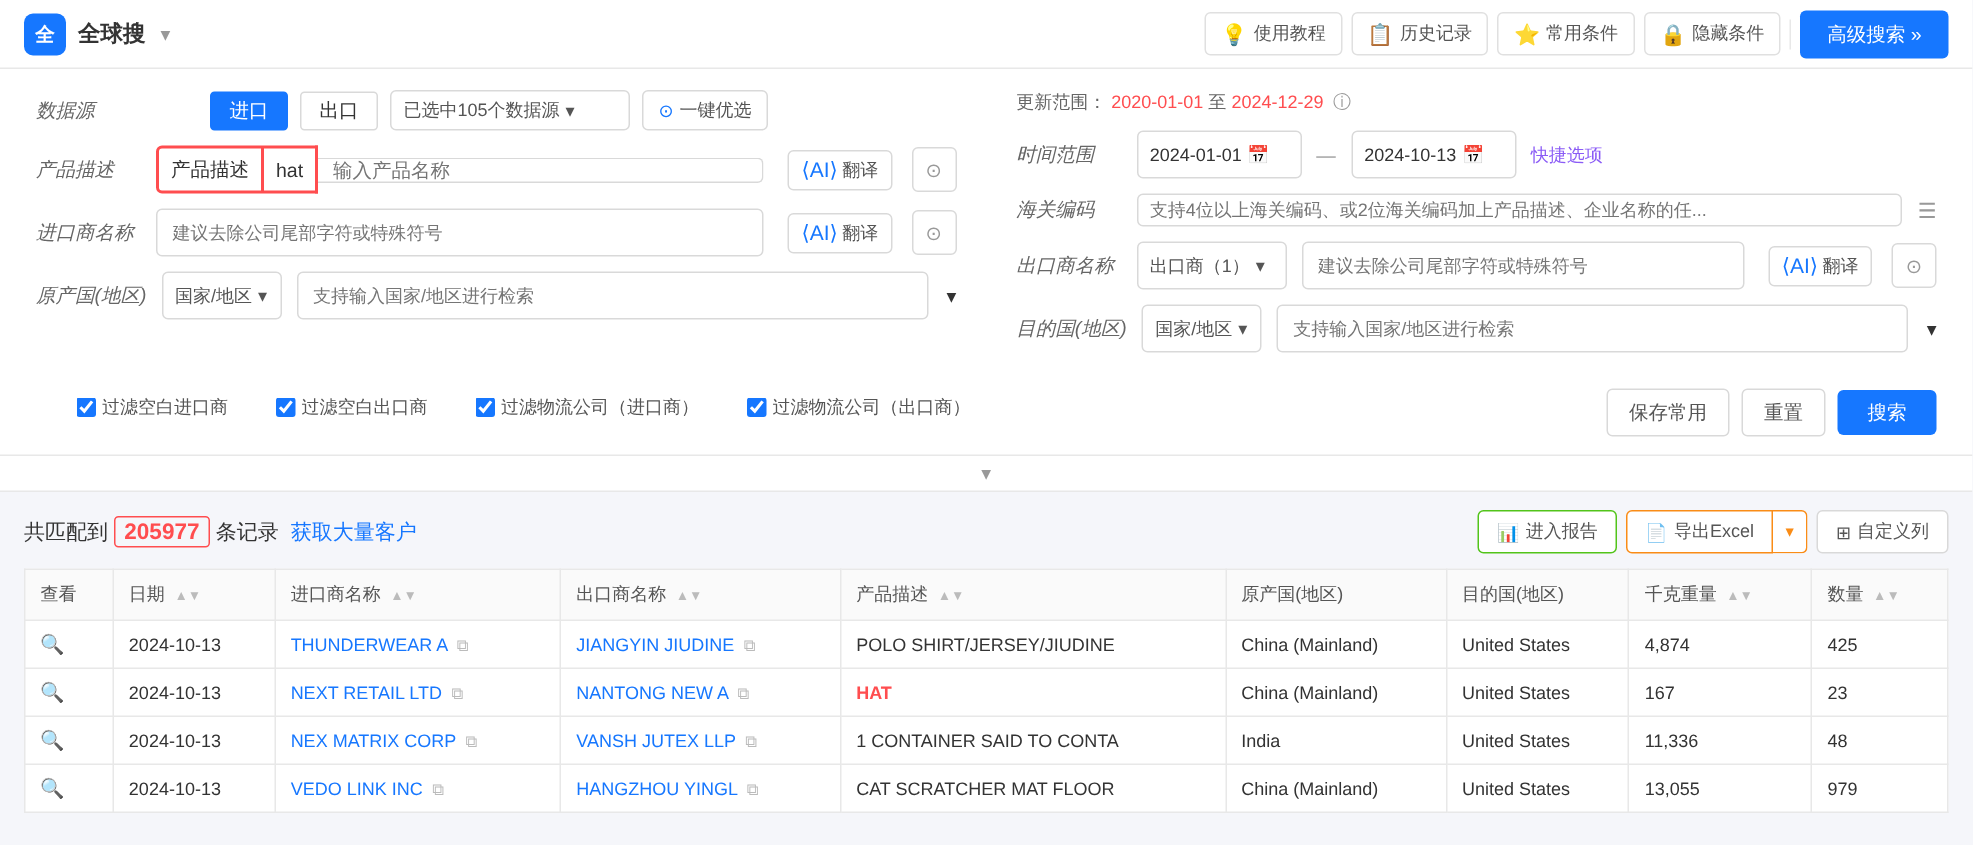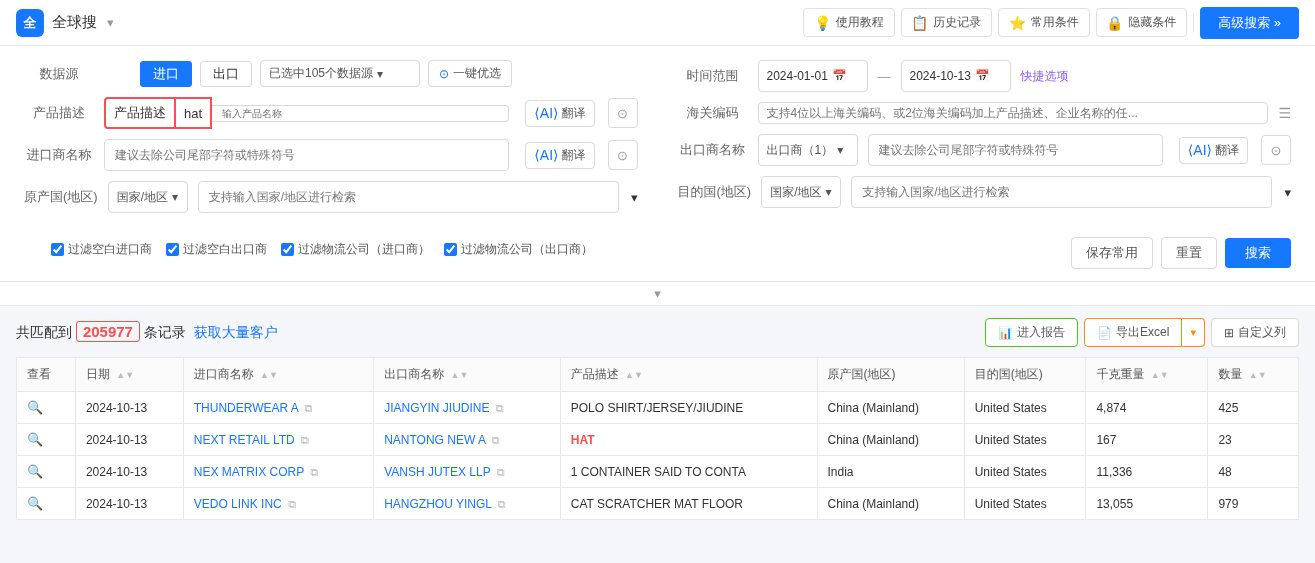--- a/index.html
+++ b/index.html
@@ -15,21 +15,21 @@
       padding: 0 16px;
       gap: 8px;
     }
     .nav-logo {
       width: 28px; height: 28px;
       background: #1677ff;
       border-radius: 6px;
       display: flex; align-items: center; justify-content: center;
       color: #fff; font-weight: bold; font-size: 13px;
     }
-    .nav-title { font-size: 15px; font-weight: 400; color: #333; }
+    .nav-title { font-size: 15px; font-weight: 700; color: #333; }
     .nav-arrow { color: #999; margin-left: 2px; }
     .nav-right { margin-left: auto; display: flex; align-items: center; gap: 6px; }
     .nav-btn {
       display: flex; align-items: center; gap: 4px;
       padding: 5px 10px; border-radius: 4px; border: 1px solid #e0e0e0;
       background: #fff; cursor: pointer; font-size: 12px; color: #555;
     }
     .nav-btn .icon { font-size: 14px; }
     .nav-btn.tutorial .icon { color: #1677ff; }
     .nav-btn.history .icon { color: #666; }
@@ -41,21 +41,21 @@
     }
     .divider-v { width: 1px; height: 20px; background: #e8e8e8; }
 
     
     .search-panel {
       background: #fff;
       padding: 14px 24px 12px;
       border-bottom: 1px solid #e8e8e8;
     }
     .row { display: flex; align-items: center; gap: 10px; margin-bottom: 10px; }
-    .label { color: #666; font-size: 13px; min-width: 70px; text-align: center; }
+    .label { color: #666; font-size: 13px; min-width: 70px; text-align: left; font-style: italic; }
     .datasource-row { display: flex; align-items: center; gap: 8px; }
     .tab-btn {
       padding: 3px 12px; border-radius: 3px; border: 1px solid #d9d9d9;
       background: #fff; cursor: pointer; font-size: 13px; color: #333;
     }
     .tab-btn.active { background: #1677ff; color: #fff; border-color: #1677ff; margin-left: 36px; }
     .datasource-select {
       border: 1px solid #d9d9d9; border-radius: 4px; padding: 4px 8px;
       font-size: 12px; color: #555; display: flex; align-items: center; gap: 4px;
       min-width: 160px; cursor: pointer;
@@ -84,21 +84,21 @@
       padding: 4px 8px;
       font-size: 13px; color: #333;
       height: 32px; display: flex; align-items: center;
       background: #fff;
     }
     .field-input {
       border: 1px solid #d9d9d9;
       border-left: none;
       border-radius: 0 4px 4px 0;
       padding: 4px 10px;
-      font-size: 10px; color: #bbb;
+      font-size: 13px; color: #bbb;
       height: 17px;
       flex: 1;
       outline: none;
       background: #fff;
     }
     .translate-btn {
       display: flex; align-items: center; gap: 3px;
       padding: 4px 8px; border: 1px solid #d9d9d9; border-radius: 4px;
       background: #fff; font-size: 12px; color: #555; cursor: pointer; margin-left: 6px;
     }
@@ -136,21 +136,21 @@
 
     
     .customs-input {
       border: 1px solid #d9d9d9; border-radius: 4px;
       padding: 4px 8px; font-size: 12px; color: #bbb;
       height: 22px; flex: 1; background: #fff;
     }
     .list-icon { color: #999; font-size: 14px; cursor: pointer; }
 
     
-    .checkbox-row { display: flex; align-items: center; gap: 14px; flex-wrap: wrap; padding-left: 27px; }
+    .checkbox-row { display: flex; align-items: center; gap: 32px; flex-wrap: wrap; padding-left: 27px; }
     .checkbox-item { display: flex; align-items: center; gap: 4px; font-size: 12px; color: #555; }
     .checkbox-item input[type=checkbox] { accent-color: #1677ff; }
 
     
     .action-row { display: flex; align-items: center; justify-content: flex-end; gap: 8px; margin-top: 8px; }
     .save-btn {
       padding: 6px 14px; border: 1px solid #d9d9d9; border-radius: 4px;
       background: #fff; font-size: 13px; color: #555; cursor: pointer; margin-left: 40px;
     }
     .reset-btn {
@@ -303,20 +303,29 @@
           <span>国家/地区</span>
           <span>▾</span>
         </div>
         <input class="input-field" type="text" placeholder="支持输入国家/地区进行检索" style="">
         <span style="margin-left:2px;">▾</span>
       </div>
     </div>
 
     <div class="right-col">
 
+      <div class="row">
+        <span class="update-range">
+          <span>更新范围：</span>
+          <span class="red">2020-01-01</span>
+          <span> 至 </span>
+          <span class="red">2024-12-29</span>
+          <span style="color:#999;font-size:12px;margin-left:3px;">ⓘ</span>
+        </span>
+      </div>
 
       <div class="row">
         <span class="label">时间范围</span>
         <div class="date-input">
           <span>2024-01-01</span>
           <span>📅</span>
         </div>
         <span class="date-separator">—</span>
         <div class="date-input">
           <span>2024-10-13</span>

